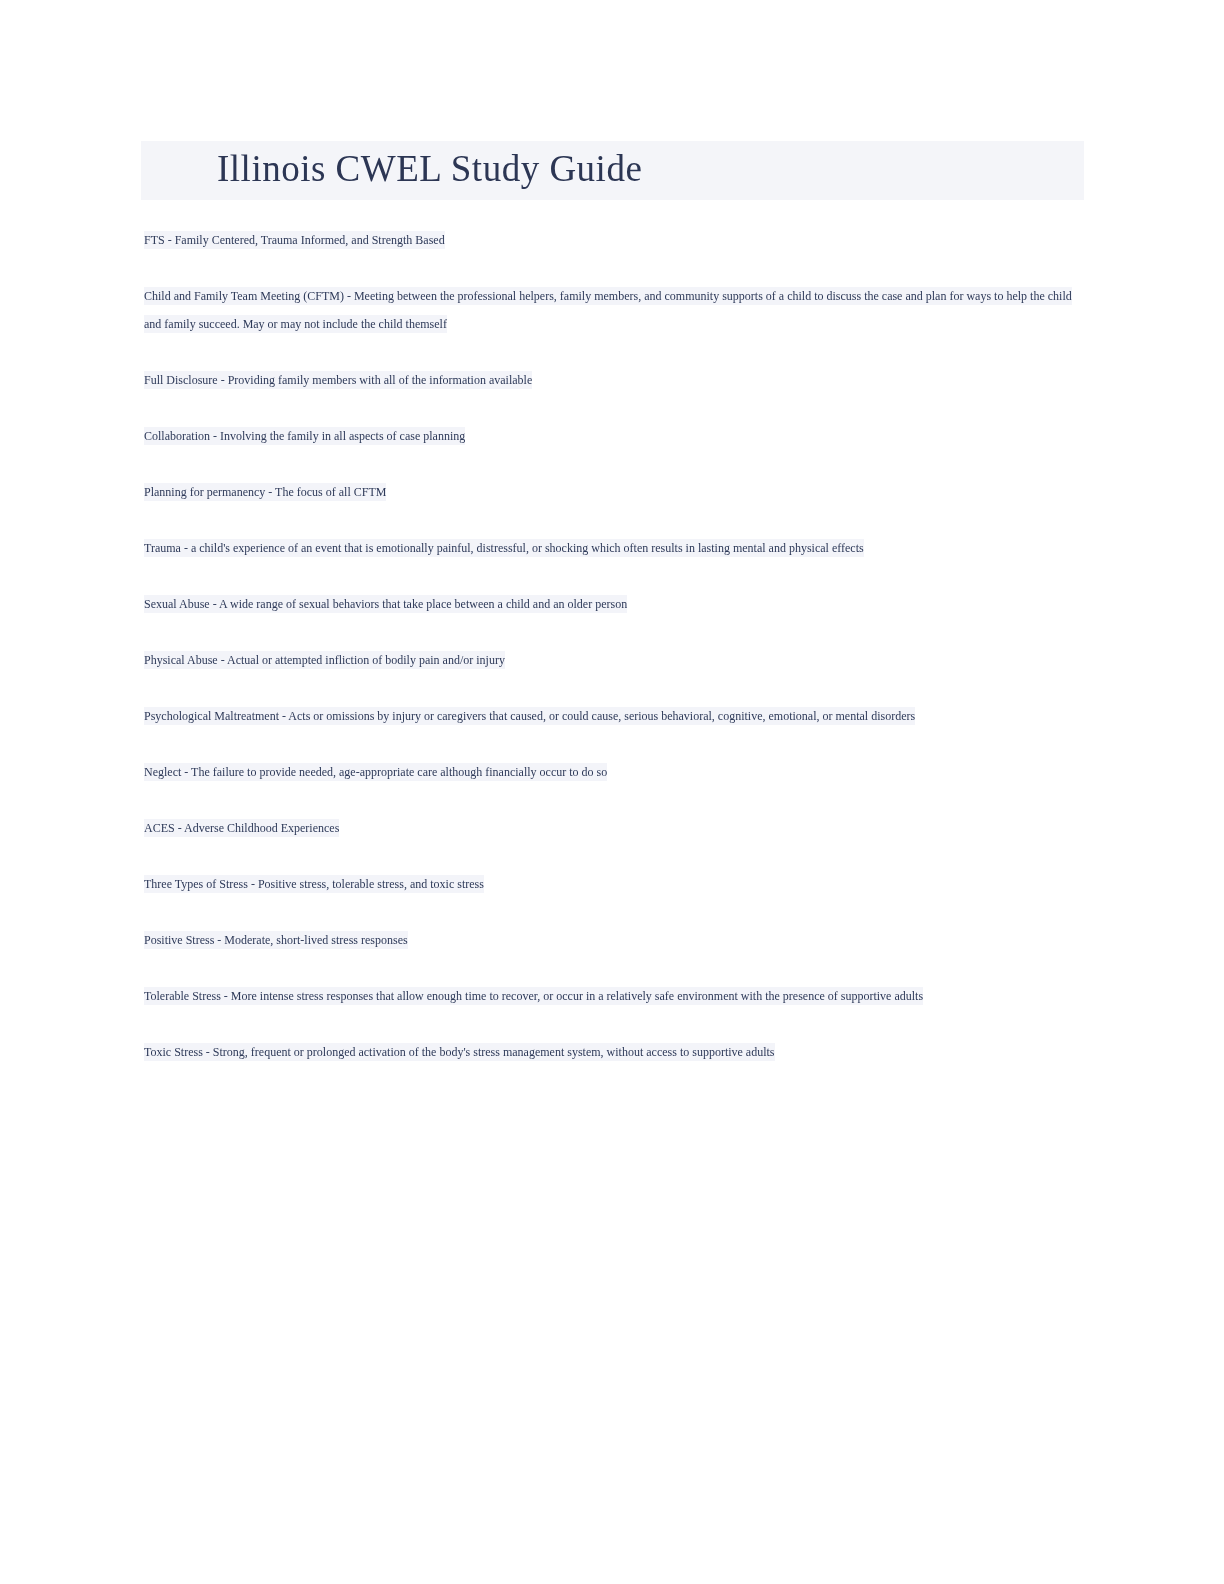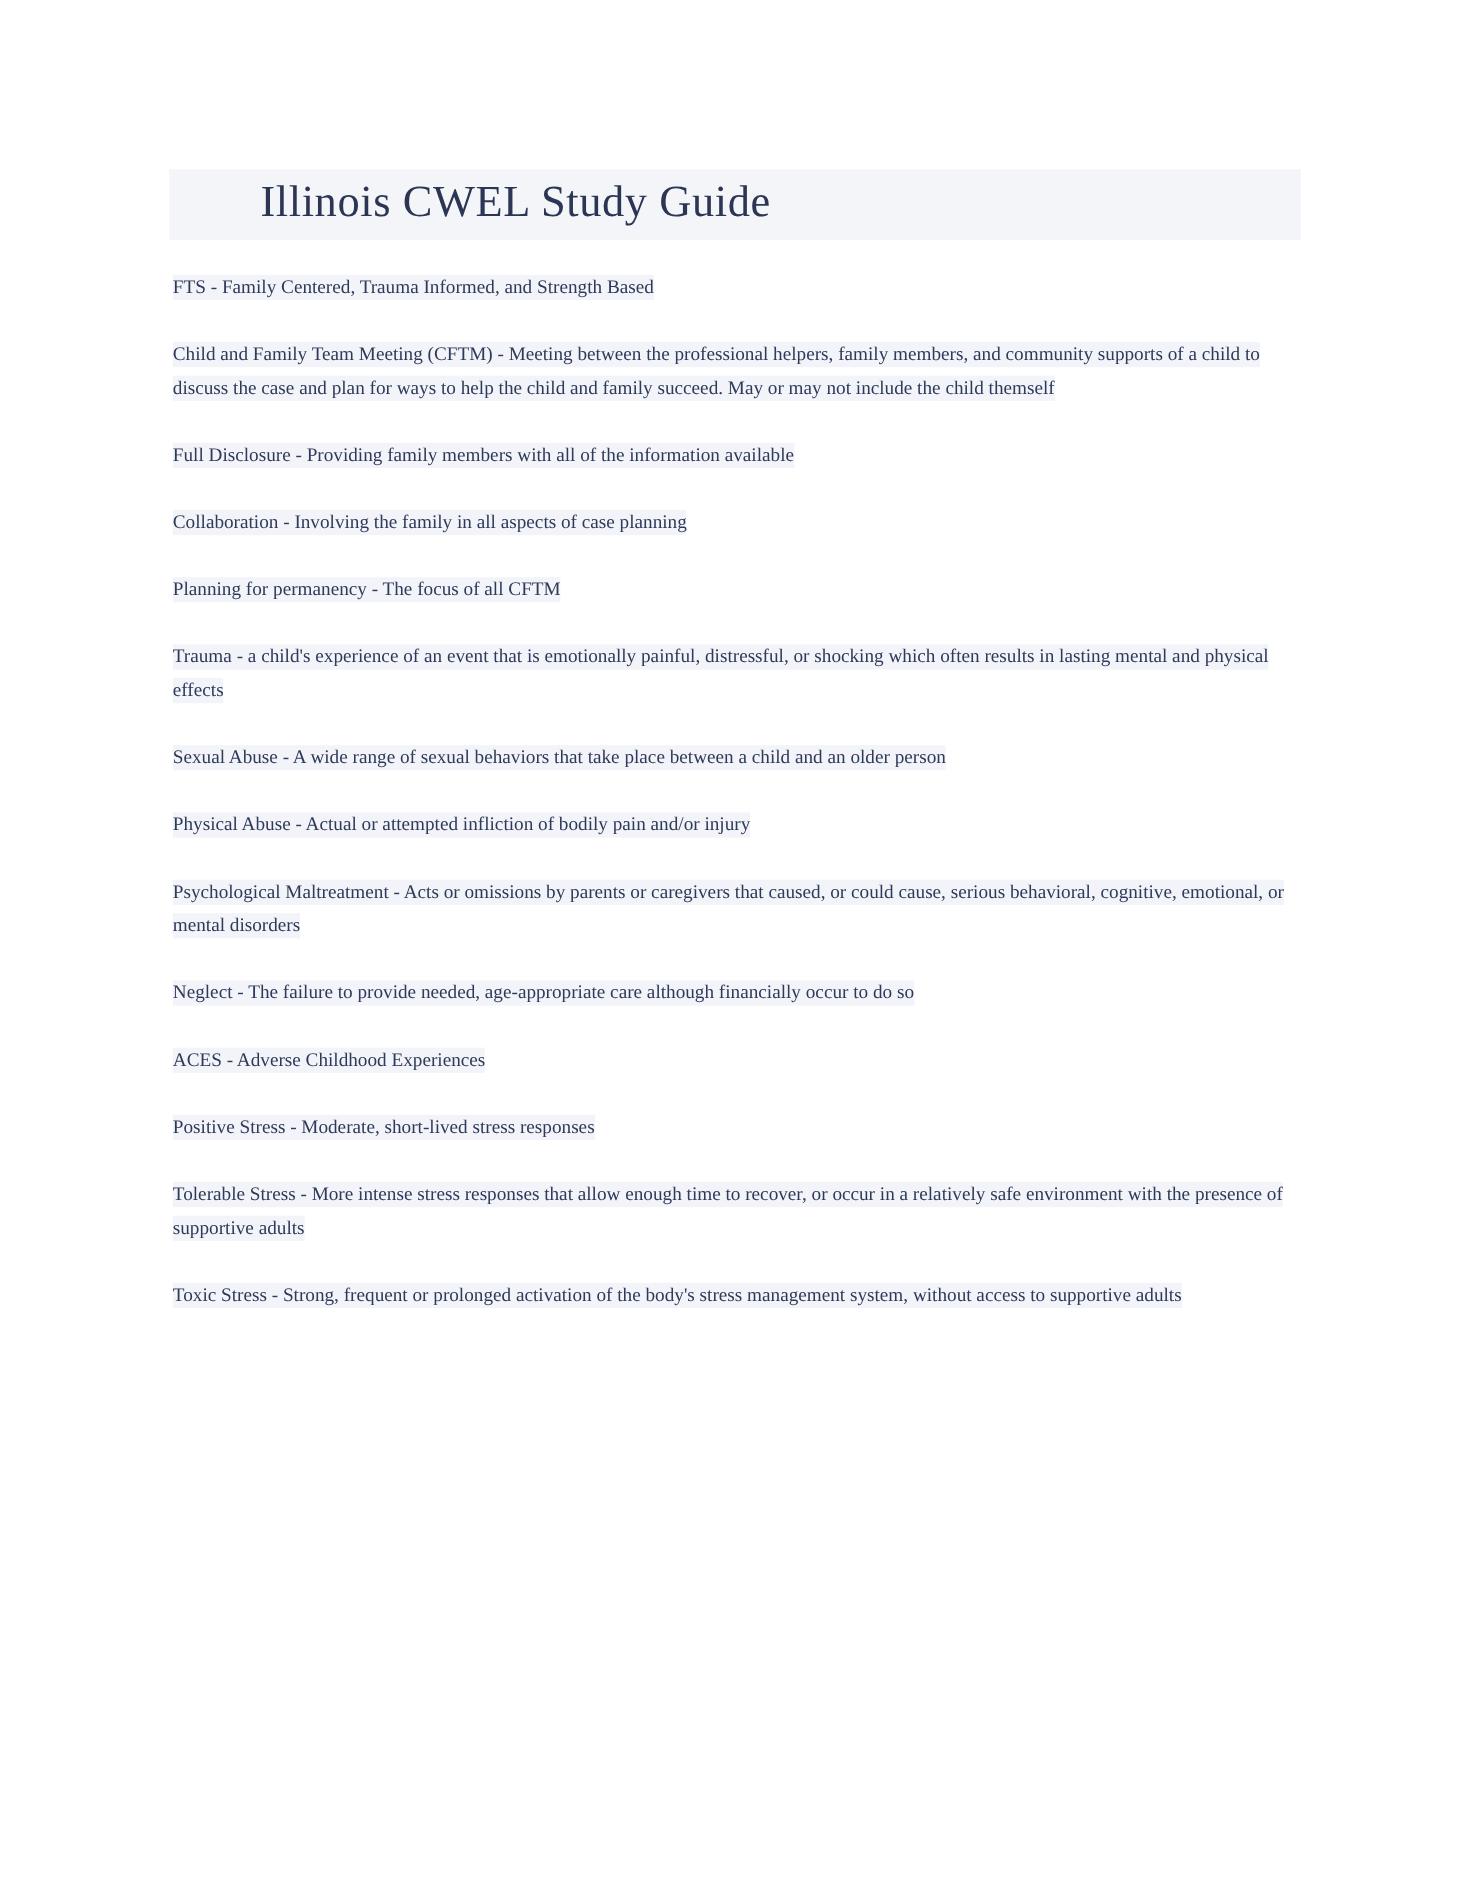--- a/index.html
+++ b/index.html
@@ -38,21 +38,21 @@
     font-weight: normal;
     color: var(--title_text);
     letter-spacing: 0.5px;
     line-height: 1.1;
   }
   .content {
     margin-left: 144px;
     width: 936px;
   }
   .content p {
-    font-size: 16px;
+    font-size: 12px;
     line-height: 28px;
     color: var(--text);
     margin-bottom: 28px;
   }
   .content p .hl {
     background: var(--highlight);
     padding: 2px 0;
     box-decoration-break: clone;
     -webkit-box-decoration-break: clone;
   }
@@ -68,21 +68,22 @@
 
   <div class="content">
     <p><span class="hl">FTS - Family Centered, Trauma Informed, and Strength Based</span></p>
     <p><span class="hl">Child and Family Team Meeting (CFTM) - Meeting between the professional helpers, family members, and community supports of a child to discuss the case and plan for ways to help the child and family succeed. May or may not include the child themself</span></p>
     <p><span class="hl">Full Disclosure - Providing family members with all of the information available</span></p>
     <p><span class="hl">Collaboration - Involving the family in all aspects of case planning</span></p>
     <p><span class="hl">Planning for permanency - The focus of all CFTM</span></p>
     <p><span class="hl">Trauma - a child's experience of an event that is emotionally painful, distressful, or shocking which often results in lasting mental and physical effects</span></p>
     <p><span class="hl">Sexual Abuse - A wide range of sexual behaviors that take place between a child and an older person</span></p>
     <p><span class="hl">Physical Abuse - Actual or attempted infliction of bodily pain and/or injury</span></p>
-    <p><span class="hl">Psychological Maltreatment - Acts or omissions by parents or caregivers that caused, or could cause, serious behavioral, cognitive, emotional, or mental disorders</span></p>
+    <p><span class="hl">Psychological Maltreatment - Acts or omissions by injury or caregivers that caused, or could cause, serious behavioral, cognitive, emotional, or mental disorders</span></p>
     <p><span class="hl">Neglect - The failure to provide needed, age-appropriate care although financially occur to do so</span></p>
     <p><span class="hl">ACES - Adverse Childhood Experiences</span></p>
+    <p><span class="hl">Three Types of Stress - Positive stress, tolerable stress, and toxic stress</span></p>
     <p><span class="hl">Positive Stress - Moderate, short-lived stress responses</span></p>
     <p><span class="hl">Tolerable Stress - More intense stress responses that allow enough time to recover, or occur in a relatively safe environment with the presence of supportive adults</span></p>
     <p><span class="hl">Toxic Stress - Strong, frequent or prolonged activation of the body's stress management system, without access to supportive adults</span></p>
   </div>
 
 </div>
 
 </body></html>

